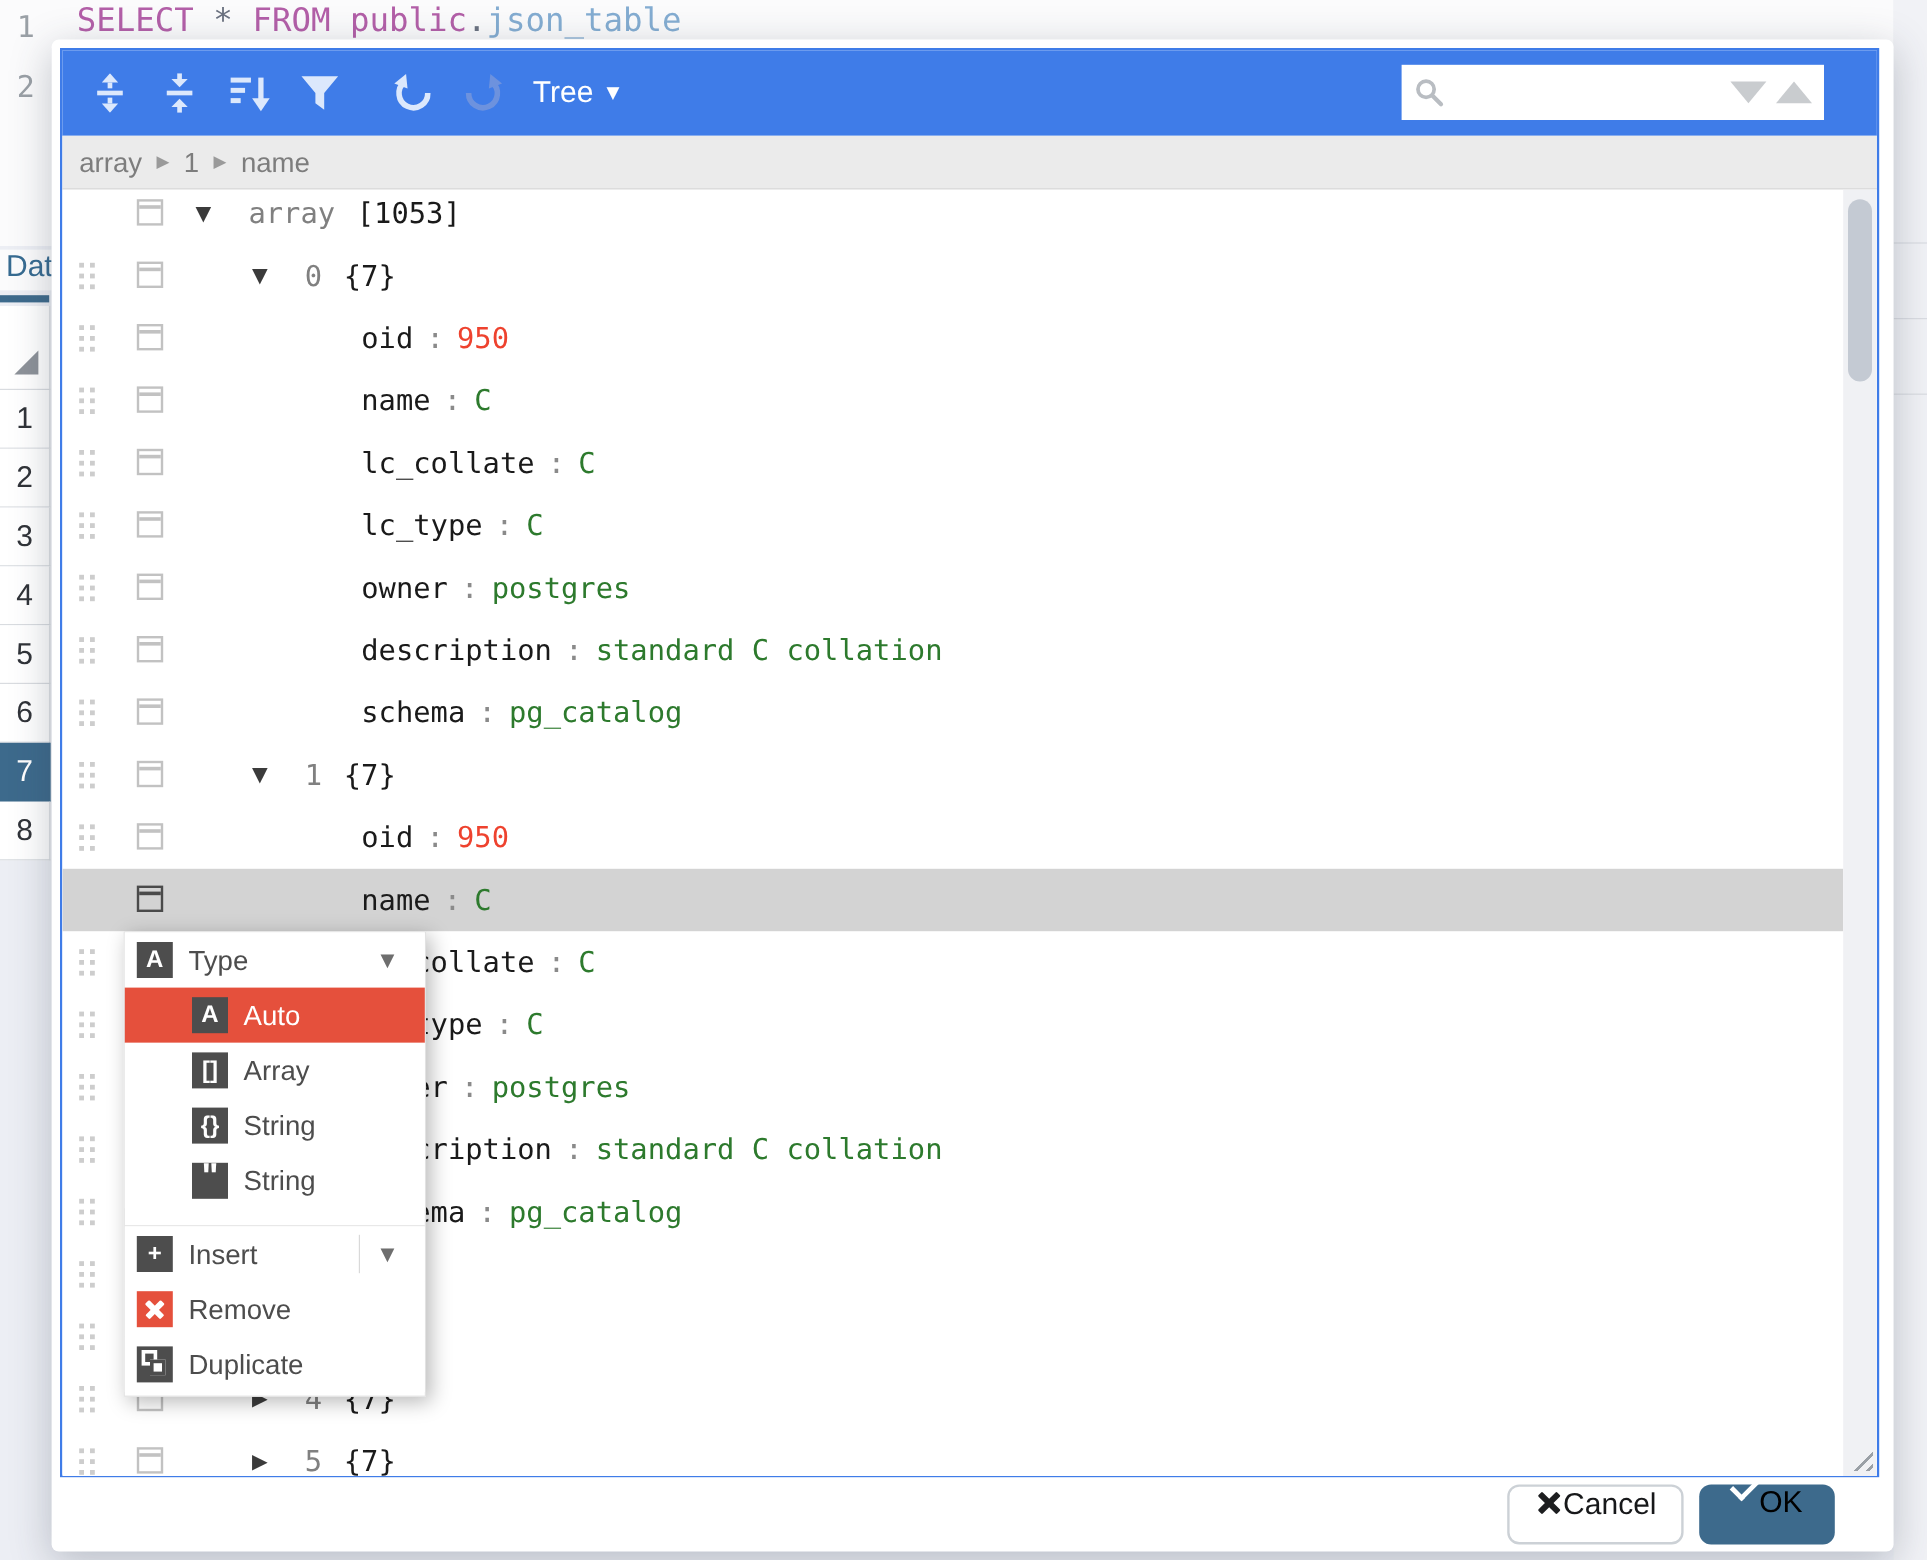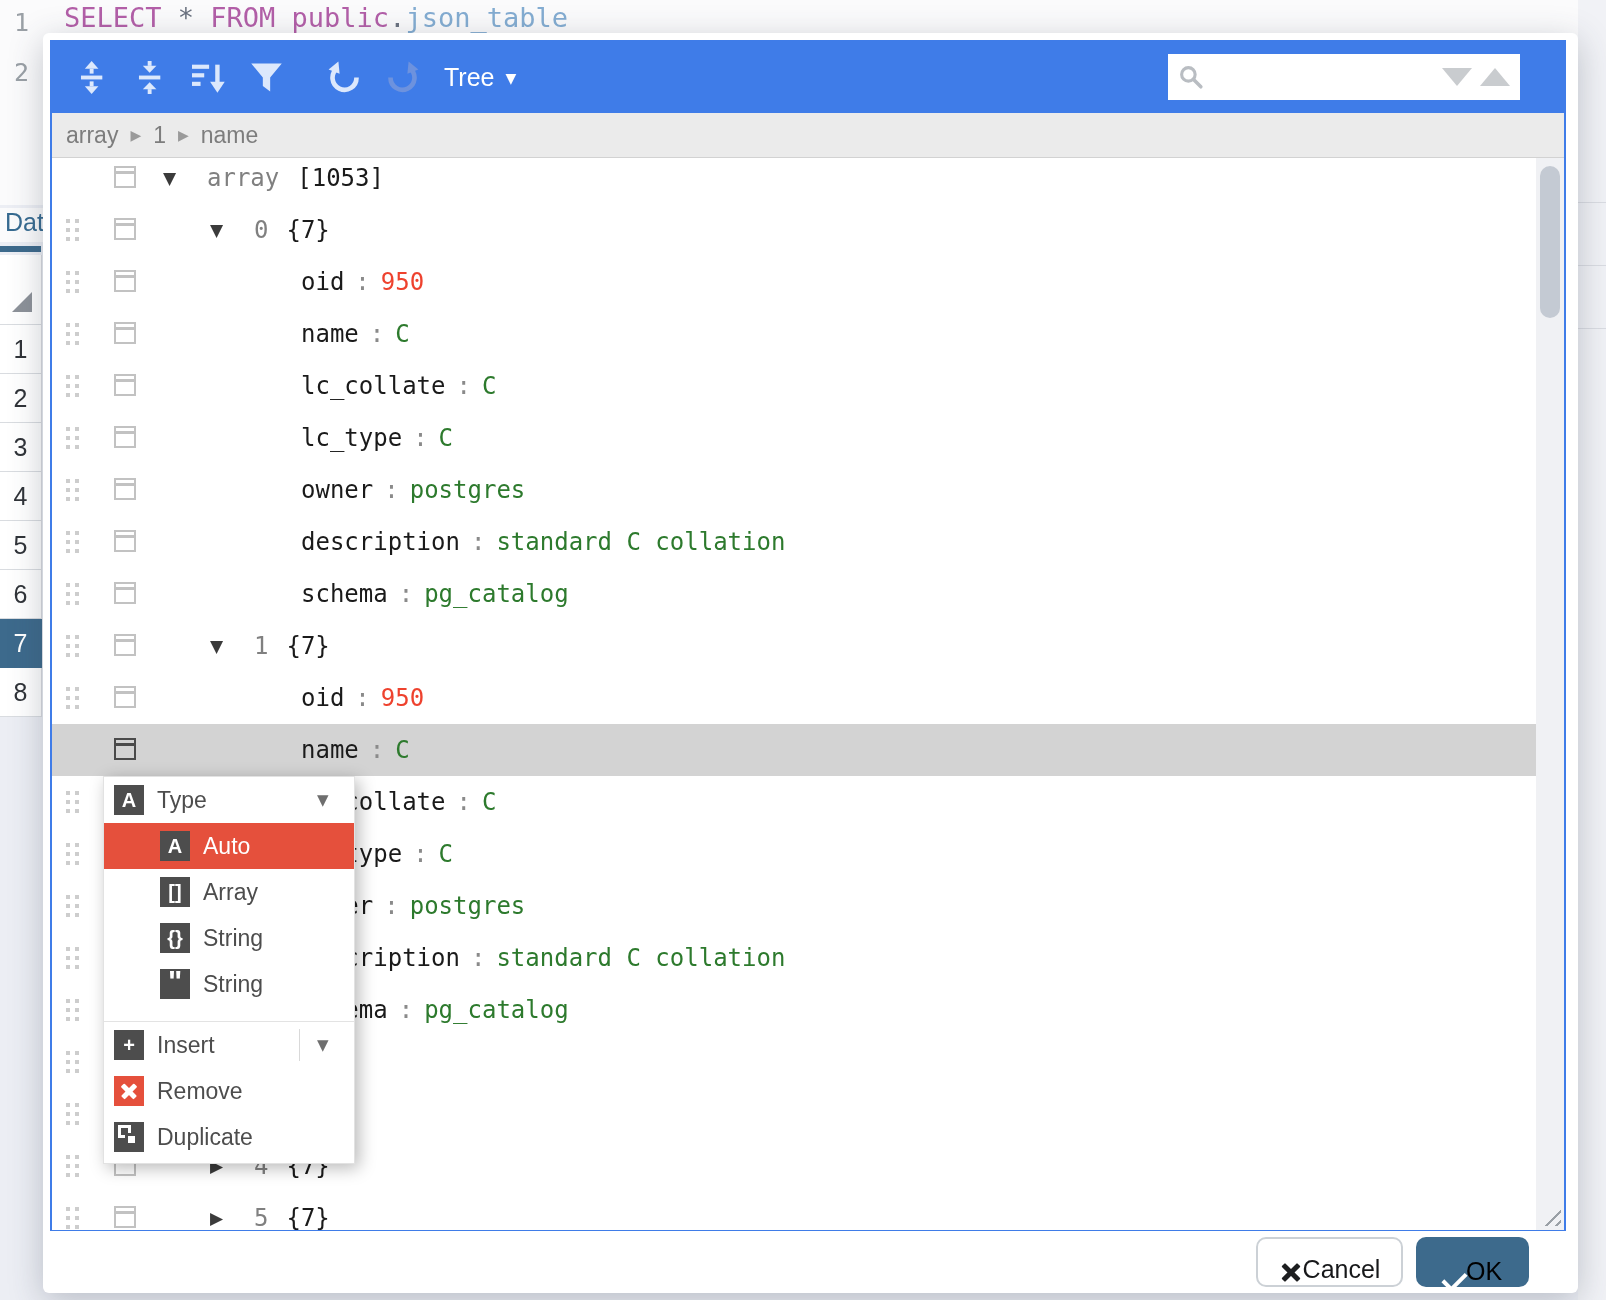--- a/index.html
+++ b/index.html
@@ -94,21 +94,21 @@
   .xbar.b{transform:rotate(-45deg)}
   .dup-a{position:absolute;left:4px;top:3px;width:13px;height:13px;border:3px solid #fff;box-sizing:border-box}
   .dup-b{position:absolute;left:11px;top:11px;width:13px;height:13px;background:#fff;border:3px solid #4d4d4d;box-sizing:border-box}
   .menu-caret{position:absolute;left:213px;top:14px;font-size:15px;color:#6e6e6e;font-family:"DejaVu Sans",sans-serif}
   .vdiv{position:absolute;left:195px;top:7px;bottom:7px;width:1px;background:#d9d9d9}
   .menu-sep{border-top:1px solid #e3e3e3;margin-top:14px}
 
   
   .modal-footer{position:absolute;left:0;right:0;bottom:0;height:62px;display:flex;align-items:center;justify-content:flex-end;
     padding-right:49px;gap:13px}
-  .btn{height:50px;border-radius:10px;display:flex;align-items:flex-end;justify-content:center;font-size:25px;cursor:pointer;box-sizing:border-box}
+  .btn{height:50px;border-radius:10px;display:flex;align-items:flex-start;justify-content:center;font-size:25px;cursor:pointer;box-sizing:border-box}
   .btn-cancel{width:147px;background:#fff;border:2px solid #ccd1d6;color:#17181a}
   .btn-ok{width:113px;background:#3d6a8c;border:none;color:#000000}
   .x-icon{position:relative;width:24px;height:24px}
   .x-icon span{position:absolute;left:1px;top:10px;width:22px;height:5px;background:#1d1e20;border-radius:1px}
   .x-icon span:first-child{transform:rotate(45deg)}
   .x-icon span:last-child{transform:rotate(-45deg)}
   .check-icon{width:19px;height:10px;border-left:4.5px solid #fff;border-bottom:4.5px solid #fff;transform:rotate(-45deg);margin-top:-7px}
 </style>
 </head>
 <body>

